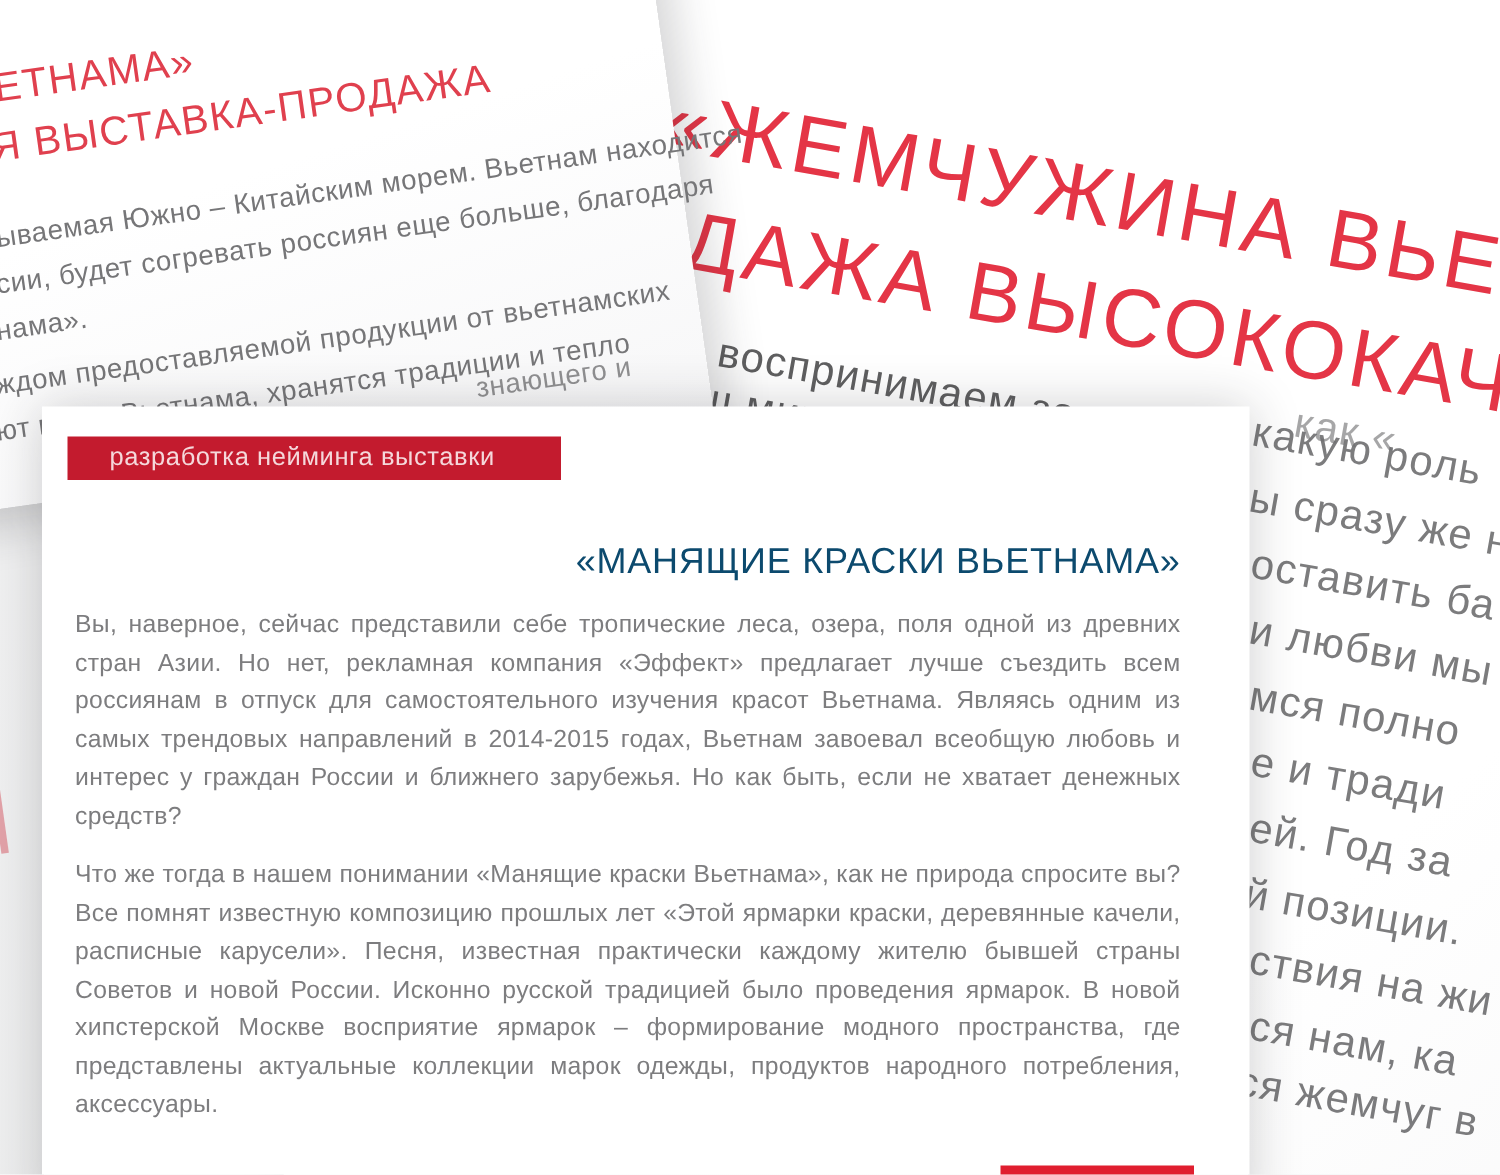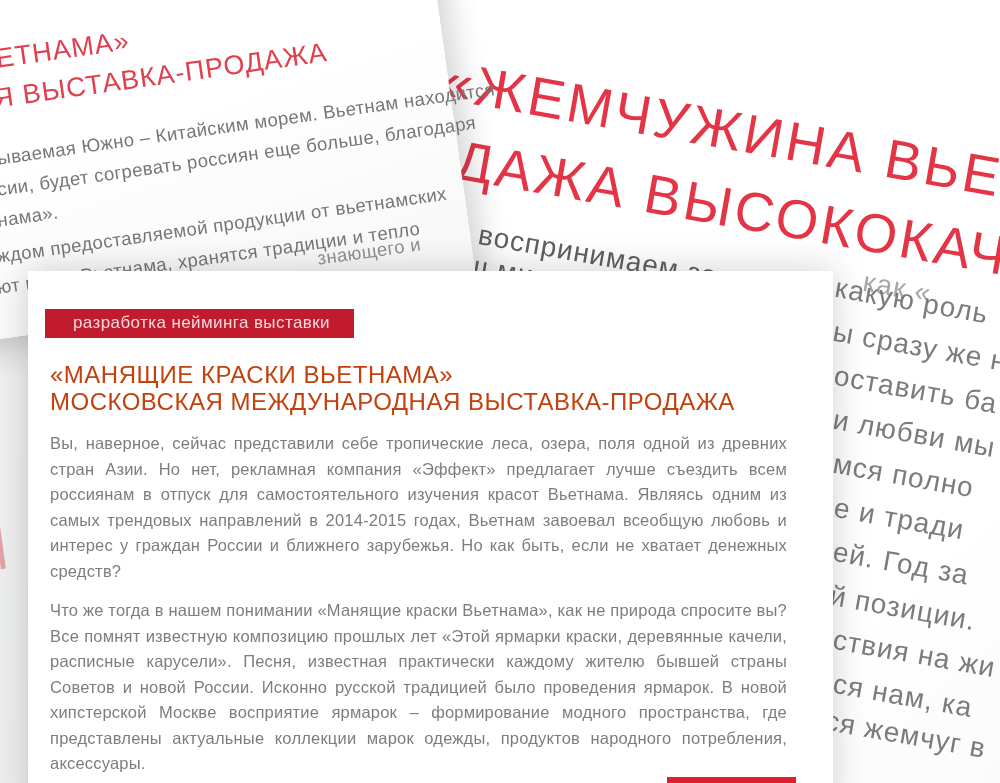--- a/index.html
+++ b/index.html
@@ -31,27 +31,27 @@
   .lp-line{position:absolute;transform:rotate(-8deg);transform-origin:left top;white-space:nowrap;}
   .lp-title{font-size:27px;letter-spacing:1px;color:#e0404e;font-weight:300;}
   .lp-body{font-size:18.5px;letter-spacing:.4px;color:#767678;}
   
   #main-card{
     position:absolute;left:28px;top:271px;width:805px;height:540px;
     background:#ffffff;box-shadow:0 0 32px rgba(35,35,40,.22);
     box-sizing:border-box;padding:0 46px 0 22px;
   }
   #tag-badge{
-    position:absolute;left:17px;top:38px;
+    position:absolute;left:17px;top:20px;
     background:#c31b2e;color:#f5d8db;
     font-size:17px;letter-spacing:.4px;
-    padding:4px 24px 5px 28px;white-space:nowrap;
+    padding:4px 44px 5px 28px;white-space:nowrap;
   }
   #card-title{
-    margin-top:90px;text-align:left;color:#c2410c;
+    margin-top:90px;text-align:right;color:#0c4a6e;
     font-size:24px;line-height:27px;letter-spacing:.5px;font-weight:400;
   }
   .para{
     margin:0 0 14px 0;color:#7d7d7f;font-size:16.5px;line-height:25.5px;
     text-align:justify;letter-spacing:.2px;
   }
   #paragraphs{margin-top:4px;}
   
   #bottom-red-bar{
     position:absolute;left:667px;top:777px;width:129px;height:8px;
@@ -97,21 +97,20 @@
   <span class="lp-line lp-body" style="left:-4px;top:246px;">ждом предоставляемой продукции от вьетнамских</span>
   <span class="lp-line lp-body" style="left:-4px;top:277px;">ют ветра Вьетнама, хранятся традиции и тепло</span>
   <span class="lp-line lp-body" style="left:316px;top:248px;opacity:.8;">знающего и</span>
 
   <div id="left-edge-red-sliver"></div>
 
   <div id="main-card">
     <div id="tag-badge">разработка нейминга выставки</div>
     <h1 id="card-title">
       <span>«МАНЯЩИЕ КРАСКИ ВЬЕТНАМА»</span><br>
-      <span>МОСКОВСКАЯ МЕЖДУНАРОДНАЯ ВЫСТАВКА-ПРОДАЖА</span>
     </h1>
     <div id="paragraphs">
       <p class="para">Вы, наверное, сейчас представили себе тропические леса, озера, поля одной из древних стран Азии. Но нет, рекламная компания «Эффект» предлагает лучше съездить всем россиянам в отпуск для самостоятельного изучения красот Вьетнама. Являясь одним из самых трендовых направлений в 2014-2015 годах, Вьетнам завоевал всеобщую любовь и интерес у граждан России и ближнего зарубежья. Но как быть, если не хватает денежных средств?</p>
       <p class="para">Что же тогда в нашем понимании «Манящие краски Вьетнама», как не природа спросите вы? Все помнят известную композицию прошлых лет «Этой ярмарки краски, деревянные качели, расписные карусели». Песня, известная практически каждому жителю бывшей страны Советов и новой России. Исконно русской традицией было проведения ярмарок. В новой хипстерской Москве восприятие ярмарок – формирование модного пространства, где представлены актуальные коллекции марок одежды, продуктов народного потребления, аксессуары.</p>
 
     </div>
   </div>
 
   <div id="bottom-red-bar"></div>
 

